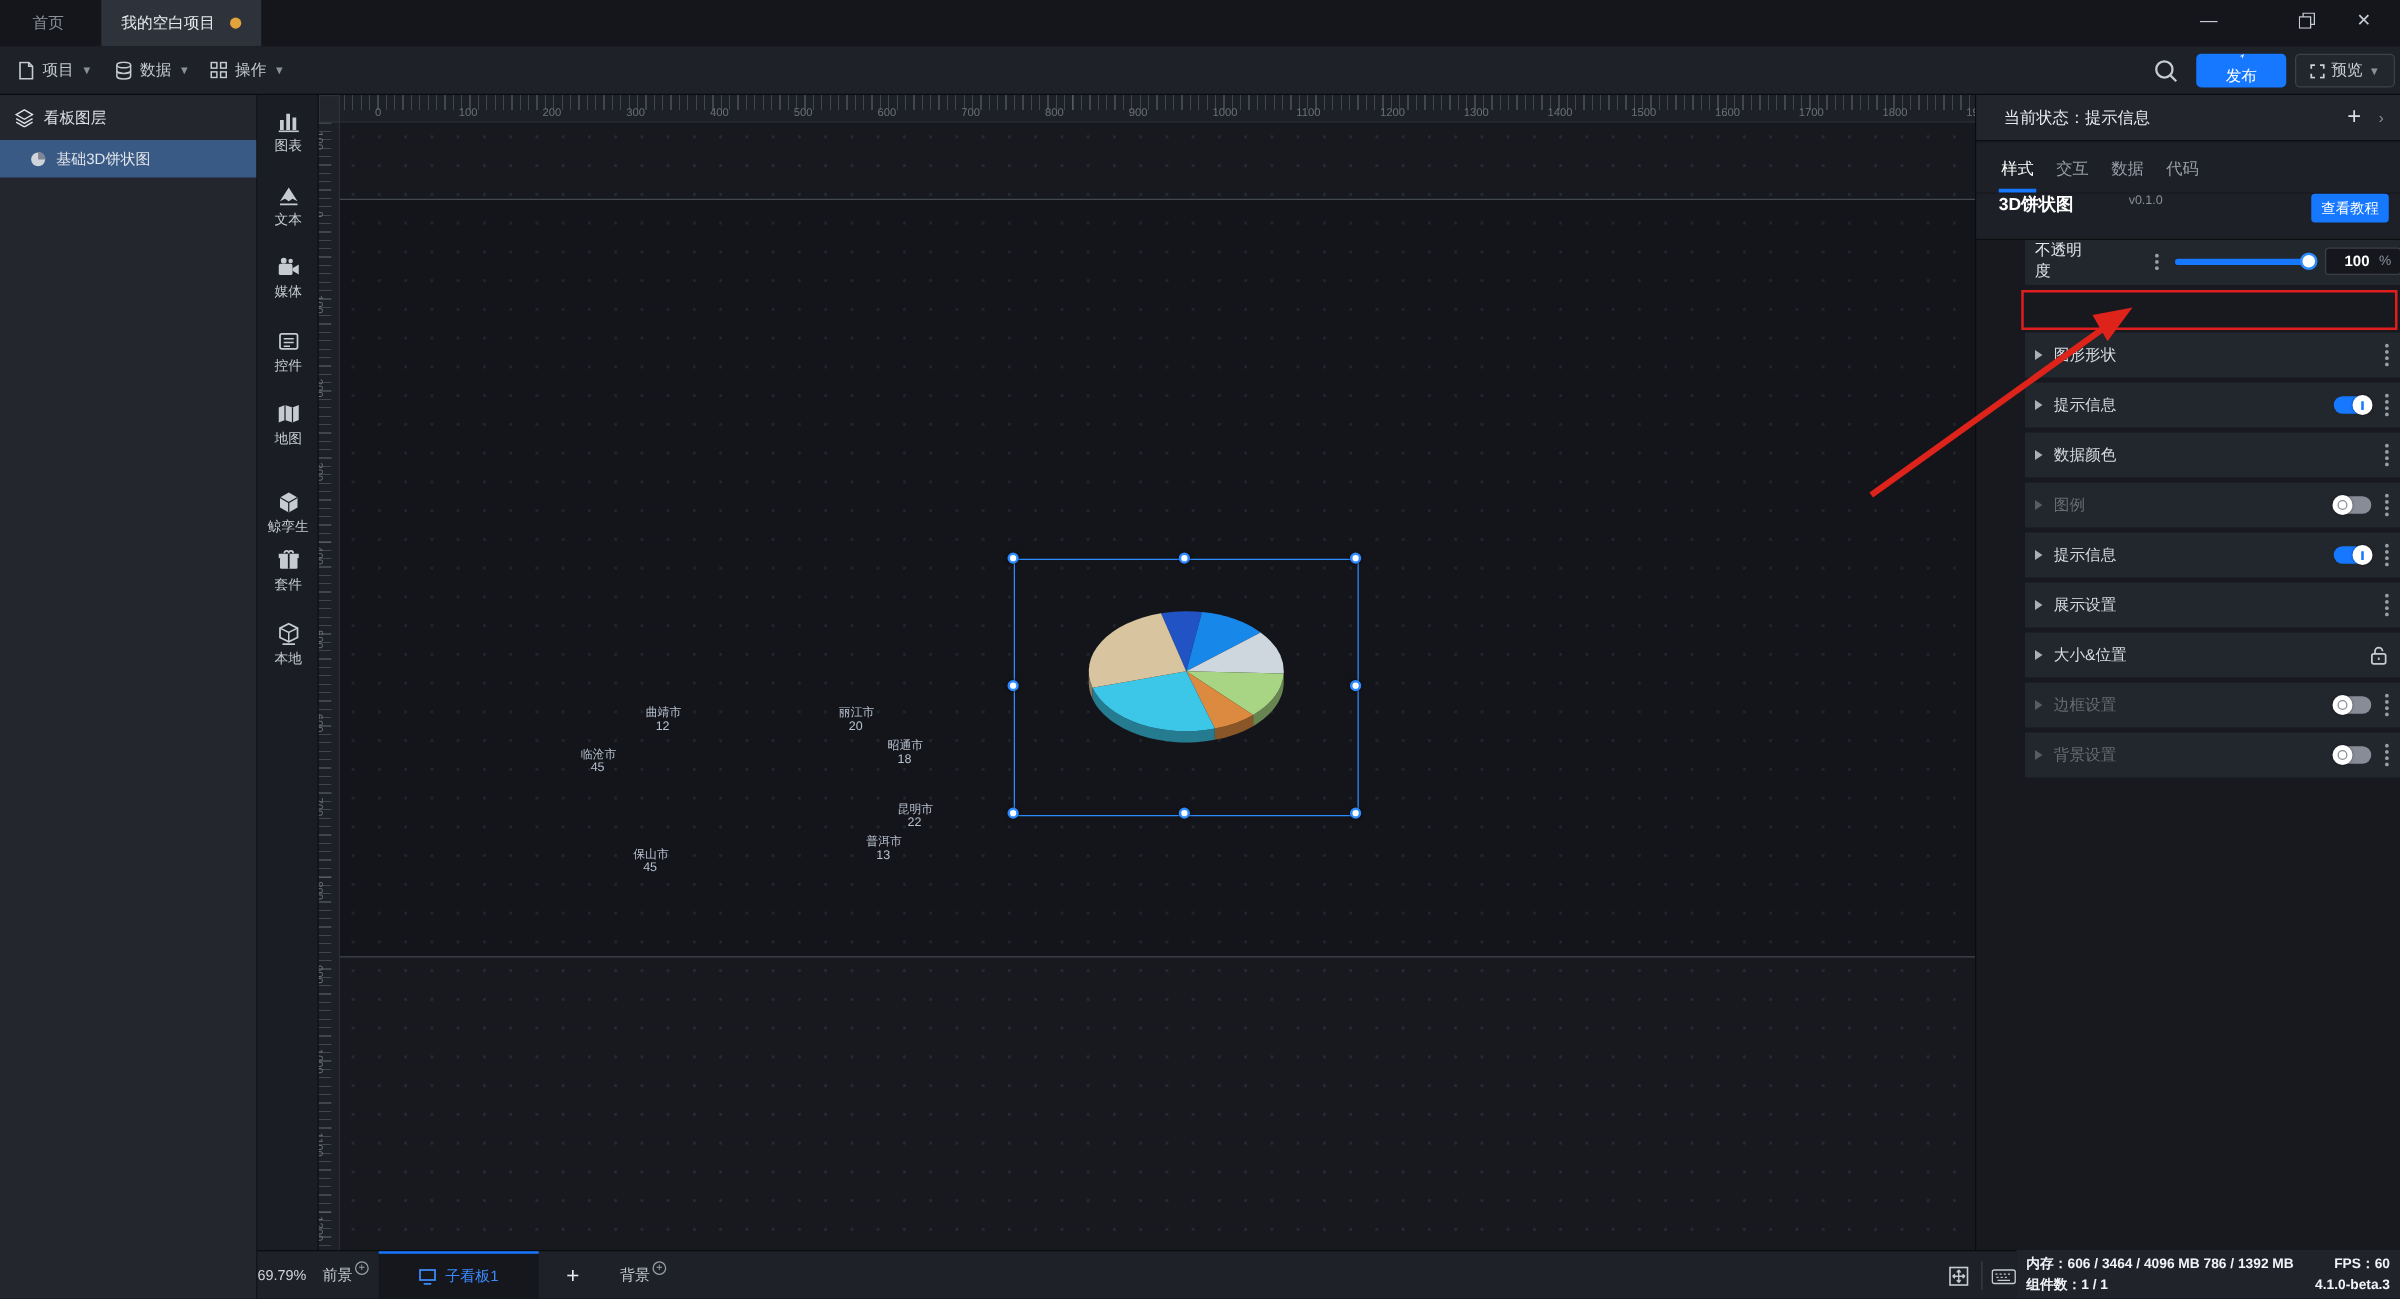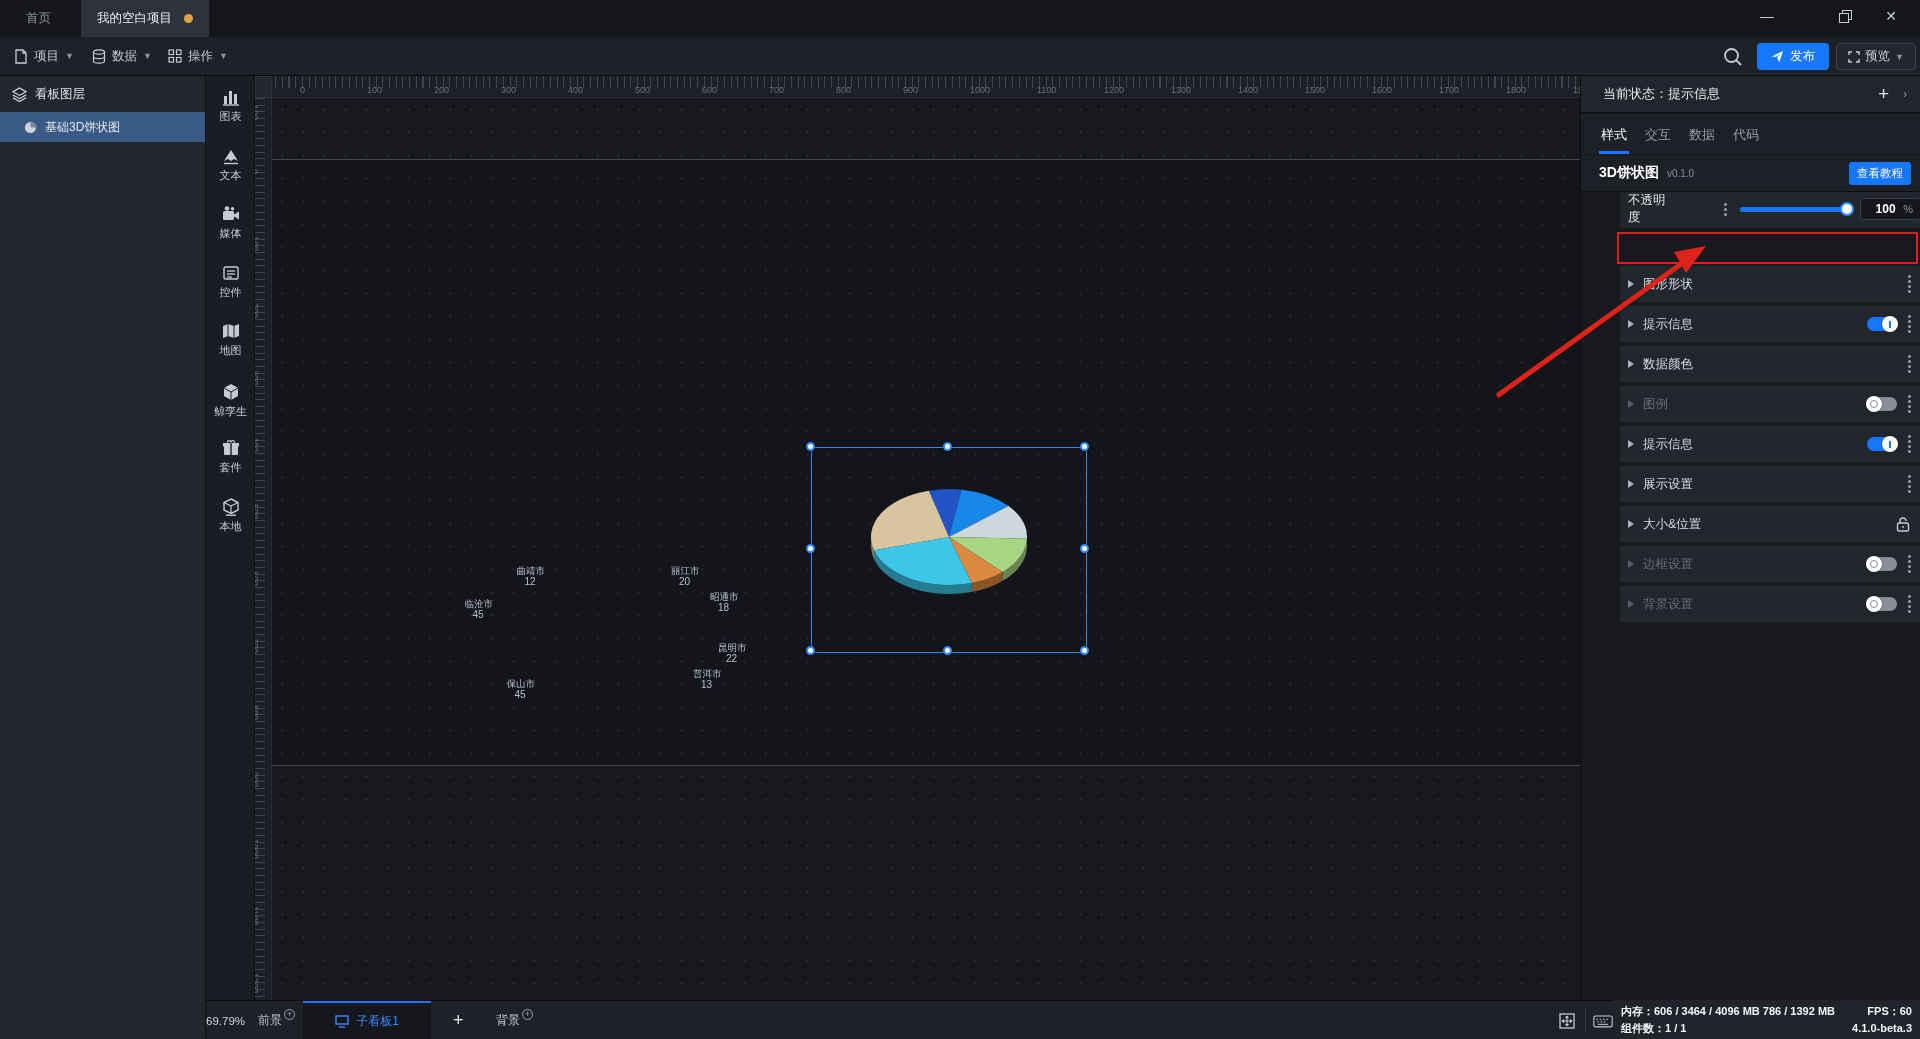--- a/index.html
+++ b/index.html
@@ -17,21 +17,21 @@
   .win-btn { position:absolute; top:0; width:46px; height:32px; display:flex; align-items:center;
              justify-content:center; color:#c7cbd2; font-size:14px; }
 
   
   #menubar { left:0; top:37px; width:1920px; height:39px; background:#1e2127;
              border-bottom:1px solid #0b0c0f;padding-left:20px; }
   .menu-item { position:absolute; top:0; height:38px; display:flex; align-items:center;
                gap:6px; color:#c3c8d1; font-size:12.5px; }
   .menu-caret { font-size:9px; color:#8b919c; }
   #publish-btn { left:1757px; top:6px; width:72px; height:27px; background:#1677ff; border-radius:4px;
-                 display:flex; align-items:center; justify-content:center; gap:6px; color:#fff; font-size:12.5px; }
+                 display:flex; align-items:center; justify-content:center; gap:6px; color:#fff; font-size:12.5px;flex-direction:column; }
   #preview-btn { left:1836px; top:6px; width:80px; height:27px; background:#22262d; border:1px solid #3c424b;
                  border-radius:4px; display:flex; align-items:center; justify-content:center; gap:5px;
                  color:#ccd1d9; font-size:12.5px; }
 
   
   #layers-panel { left:0; top:76px; width:206px; height:963px; background:#23262d; border-right:1px solid #0e1013; }
   #layers-header { display:flex; align-items:center; gap:8px; height:36px; padding:0 12px;
                    color:#dde0e6; font-size:12.5px; }
   .layer-row { display:flex; align-items:center; gap:8px; height:30px; padding:0 12px 0 24px;
                font-size:12px; color:#e2e5ea; }
@@ -92,22 +92,22 @@
 
   
   #inspector { left:1580px; top:76px; width:340px; height:924px; background:#17191e; border-left:1px solid #0b0c0f; }
   #state-row { left:0; top:0; width:340px; height:37px; background:#22252c; display:flex; align-items:center;
                padding:0 14px 0 22px; color:#e8eaee; font-size:13px; border-bottom:1px solid #0d0e12; }
   #tabs-row { left:0; top:38px; width:340px; height:40px; background:#1d2026; display:flex; align-items:flex-end;
               padding:0 0 0 18px; gap:14px; }
   .insp-tab { font-size:13px; color:#979ea9; padding:0 2px 10px 2px; position:relative; }
   .insp-tab.active { color:#fff; }
   .insp-tab.active::after { content:""; position:absolute; left:0; right:0; bottom:0; height:3px; background:#1677ff; }
-  #comp-row { left:0; top:79px; width:340px; height:37px; background:#1d2026; display:flex; align-items:center;
-              padding:0 10px 0 18px; border-bottom:1px solid #0d0e12; }
+  #comp-row { left:0; top:79px; width:340px; height:37px; background:#1d2026; display:flex; 
+              padding:0 10px 0 18px; border-bottom:1px solid #0d0e12;gap:36px; }
   #comp-name { color:#fff; font-size:14px; font-weight:bold; }
   #comp-ver { color:#8a909a; font-size:10px; margin-left:8px; flex:1; }
   #tutorial-btn { width:62px; height:23px; background:#1677ff; border-radius:3px; color:#fff; font-size:11.5px;
                   display:flex; align-items:center; justify-content:center; }
   #sections { left:0; top:116px; width:340px; }
   .sec-row { position:absolute; left:39px; width:301px; height:36px; background:#22262d;
              display:flex; align-items:center; padding:0 10px 0 8px; }
   .sec-arrow { width:0; height:0; border-left:6px solid #aab0ba; border-top:4px solid transparent;
                border-bottom:4px solid transparent; margin-right:9px; }
   .sec-arrow.down { border-left:5px solid transparent; border-right:5px solid transparent;
@@ -287,21 +287,21 @@
       </div>
       <div class="pal-item" style="top: 246px;">
         <span>
           <svg class="ic" width="18" height="18" viewBox="0 0 18 18">
             <path d="M1 4 L6 2 L12 4 L17 2 V14 L12 16 L6 14 L1 16 Z" fill="#c6cbd3"></path>
             <path d="M6 2 V14 M12 4 V16" stroke="#1a1d23" stroke-width="1"></path>
           </svg>
         </span>
                  <span>地图</span>
       </div>
-      <div class="pal-item" style="top: 299px; justify-content: center;">
+      <div class="pal-item" style="top: 317px;">
         <span>
           <svg class="ic" width="18" height="18" viewBox="0 0 18 18">
             <path d="M9 1 L16 5 V13 L9 17 L2 13 V5 Z" fill="#c6cbd3"></path>
             <path d="M2 5 L9 9 L16 5 M9 9 V17" stroke="#1a1d23" stroke-width="1" fill="none"></path>
           </svg>
         </span>
                  <span>鲸孪生</span>
       </div>
       <div class="pal-item" style="top: 363px;">
         <span>

